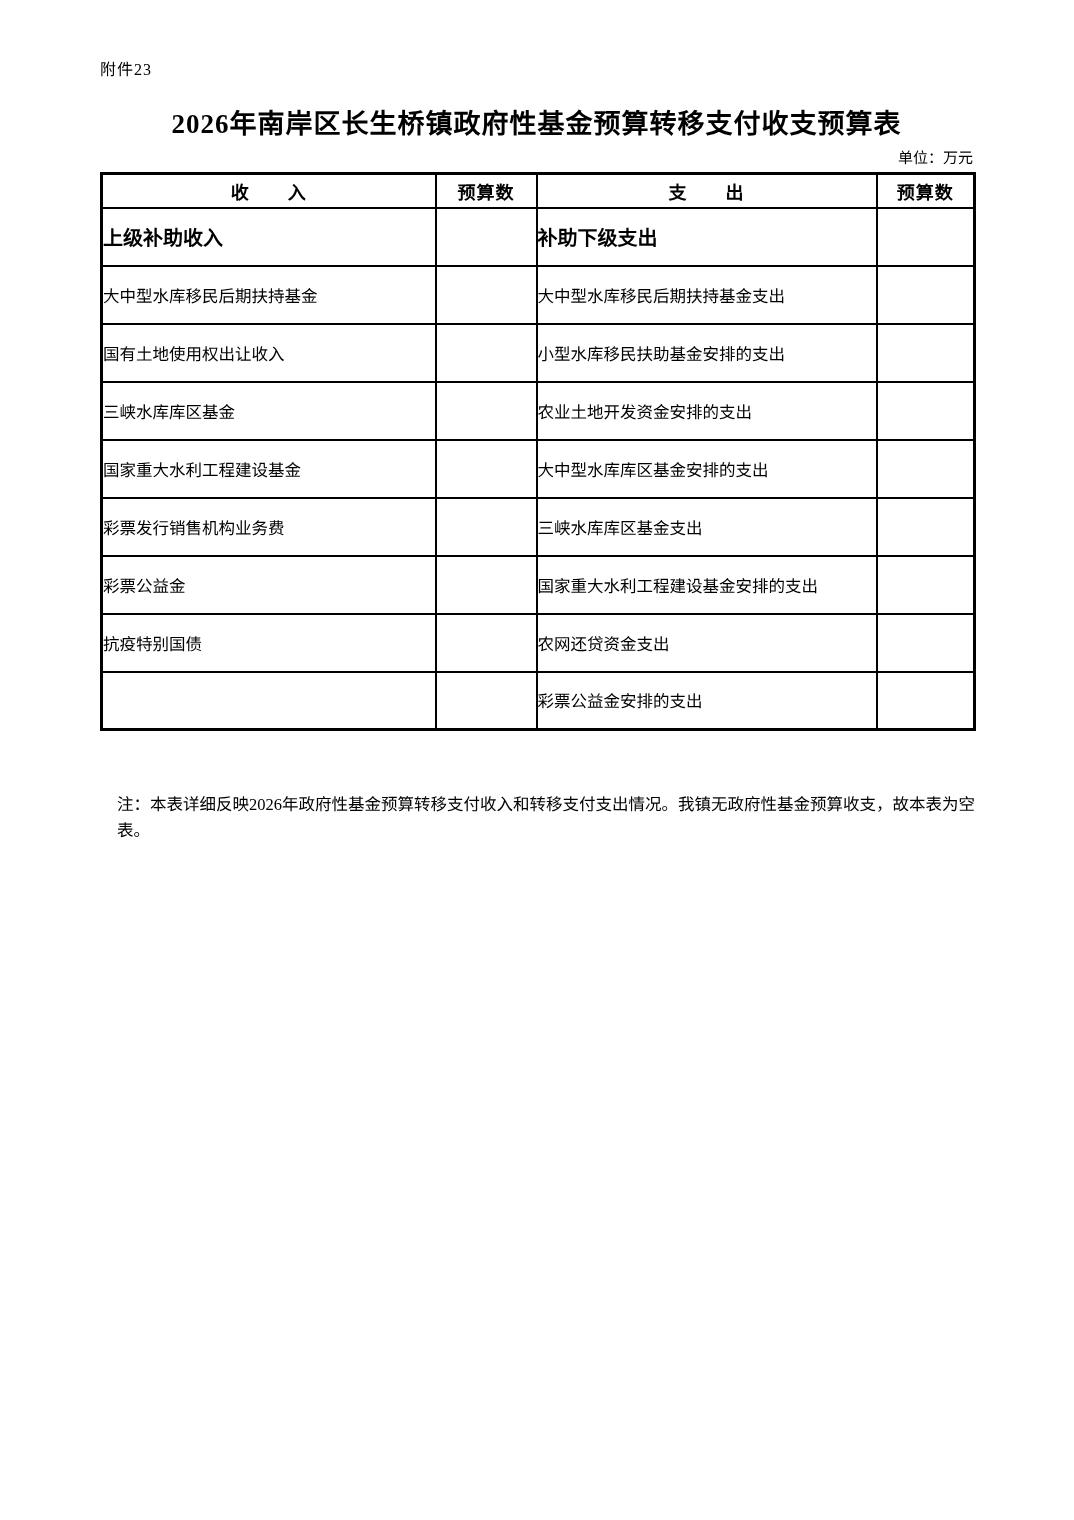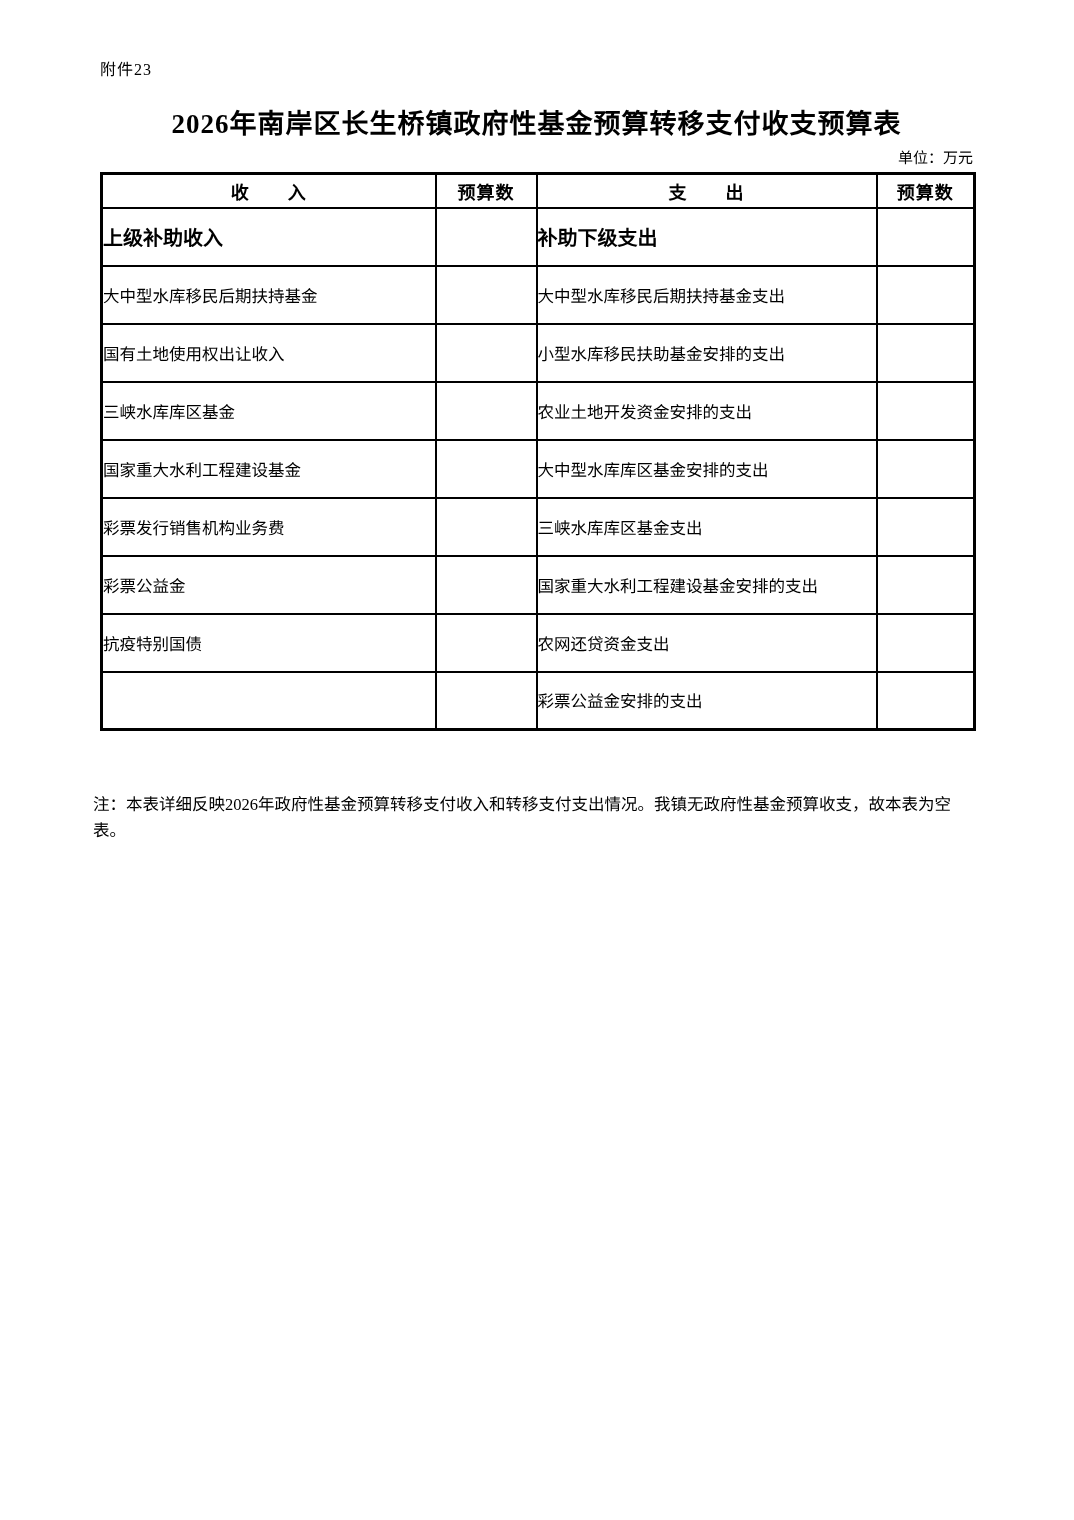--- a/index.html
+++ b/index.html
@@ -83,21 +83,21 @@
     padding-left: 22px;
     margin-top: 40px;
   }
   td.val-cell {
     font-size: 16px;
     text-align: right;
     padding-right: 5px;
   }
   .note {
     position: absolute;
-    left: 93px;
+    left: 117px;
     top: 792px;
     width: 878px;
     font-size: 16.5px;
     line-height: 1.6;
     text-align: left;
   }
 </style>
 </head>
 <body>
 

